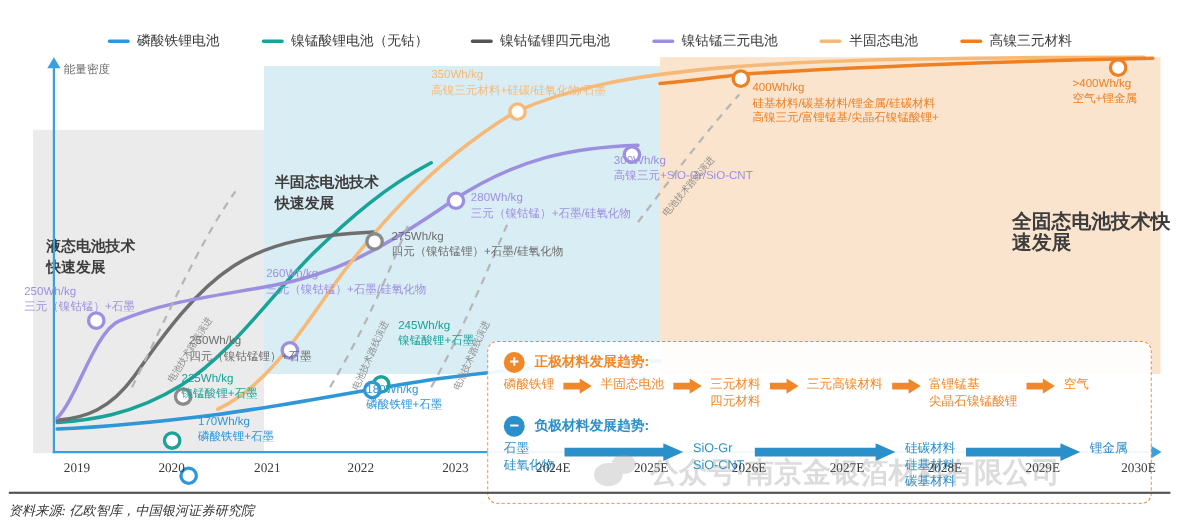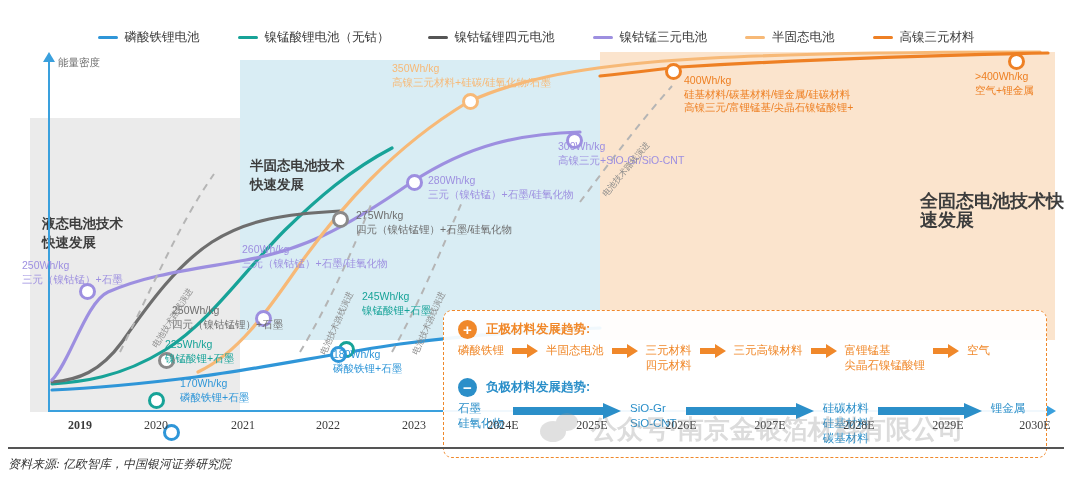--- a/index.html
+++ b/index.html
@@ -331,21 +331,21 @@
           </svg>
         <div class="chain-item">
           <div>锂金属</div>
         </div>
       </div>
 
     </div>
   </div>
 
   <div class="xticks">
-    <span class="xtick" style="left:80px;font-weight:bold;">2019</span>
+    <span class="xtick" style="left:70px;">2019</span>
     <span class="xtick" style="left:156px;">2020</span>
     <span class="xtick" style="left:243px;">2021</span>
     <span class="xtick" style="left:328px;">2022</span>
     <span class="xtick" style="left:414px;">2023</span>
     <span class="xtick" style="left:503px;">2024E</span>
     <span class="xtick" style="left:592px;">2025E</span>
     <span class="xtick" style="left:681px;">2026E</span>
     <span class="xtick" style="left:770px;">2027E</span>
     <span class="xtick" style="left:859px;">2028E</span>
     <span class="xtick" style="left:948px;">2029E</span>

